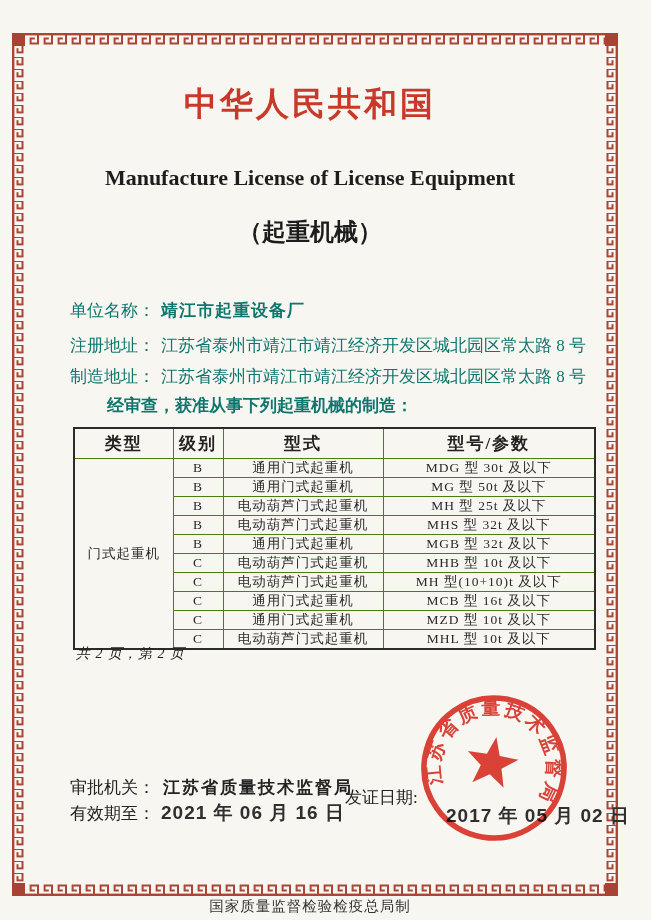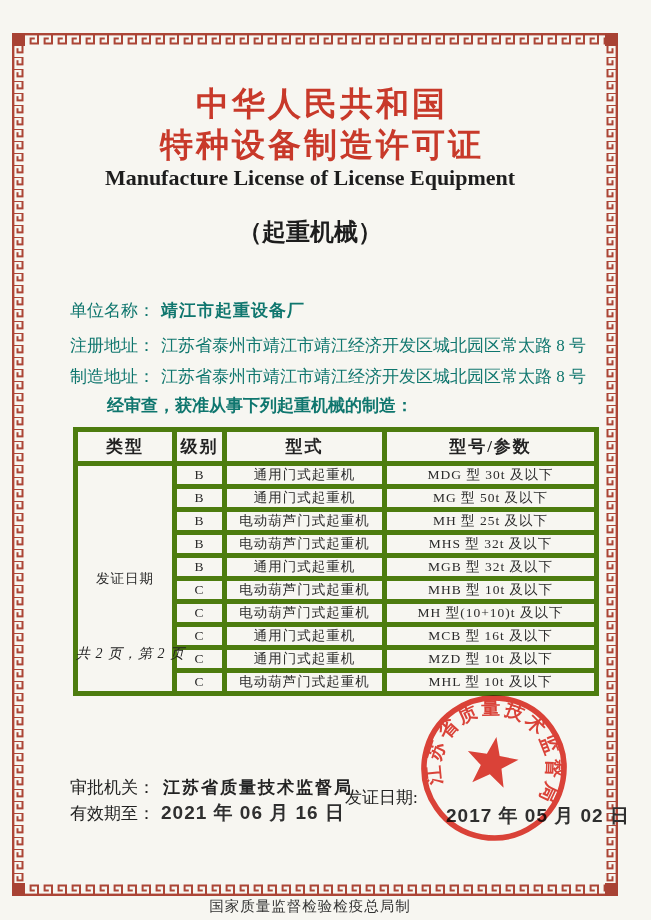--- a/index.html
+++ b/index.html
@@ -17,21 +17,21 @@
   .b-top{left:12px;top:33px;width:606px;height:12px;}
   .b-bottom{left:12px;top:884px;width:606px;height:12px;transform:scaleY(-1);}
   .b-left{left:12px;top:33px;width:12px;height:863px;}
   .b-right{left:606px;top:33px;width:12px;height:863px;transform:scaleX(-1);}
   .b-corner{position:absolute;width:13px;height:13px;background:#a84234;}
   .b-c-tl{left:12px;top:33px;}
   .b-c-tr{left:605px;top:33px;}
   .b-c-bl{left:12px;top:883px;}
   .b-c-br{left:605px;top:883px;}
   
-  .title-cn{position:absolute;left:12px;width:620px;text-align:center;
+  .title-cn{position:absolute;left:0;width:620px;text-align:center;
     color:#c8392a;font-weight:bold;font-size:33px;letter-spacing:3px;line-height:1;}
   .t-cn1{top:88px;}
   .t-cn2{top:129px;}
   .title-en{position:absolute;left:0;width:620px;text-align:center;
     color:#1d1d1d;font-weight:bold;font-size:22px;line-height:1;}
   .t-en1{top:167px;}
   .t-en2{top:195px;}
   .t-sub{position:absolute;left:0;top:220px;width:620px;text-align:center;
     font-family:"Liberation Sans","DejaVu Sans",sans-serif;
     font-weight:bold;font-size:24px;color:#1d1d1d;line-height:1;}
@@ -41,21 +41,21 @@
   .i-company{top:299px;}
   .i-reg{top:334px;}
   .i-mfg{top:365px;}
   .i-note{top:394px;left:107px;font-weight:bold;}
   .info-line .val{margin-left:6px;}
   .i-company .val{font-weight:bold;letter-spacing:1px;}
   
   table.lic{position:absolute;left:73px;top:427px;width:521px;
     border-collapse:collapse;table-layout:fixed;}
   table.lic th,table.lic td{
-    border:5px solid #4d7c0f;text-align:center;vertical-align:middle;
+    border:1px solid #4d7c0f;text-align:center;vertical-align:middle;
     padding:0;overflow:hidden;white-space:nowrap;}
   table.lic{border:2px solid #2b2b2b;}
   table.lic th{height:29px;font-size:17px;font-weight:bold;letter-spacing:2px;}
   table.lic td{height:18px;font-size:13.5px;color:#2a2a2a;letter-spacing:1px;}
   td.type-cell{font-size:15px;letter-spacing:2px;}
   .page-note{position:absolute;left:76px;top:645px;font-size:14px;letter-spacing:1px;font-style:italic;}
   
   .b-line{position:absolute;font-size:17px;white-space:nowrap;color:#232323;}
   .l-authority{left:70px;top:776px;}
   .l-authority .val{font-weight:bold;margin-left:8px;letter-spacing:2px;}
@@ -101,21 +101,20 @@
     </svg>
   <svg class="b-strip b-right">
       <rect width="12" height="863" fill="url(#mV)"></rect>
     </svg>
   <div class="b-corner b-c-tl"></div>
   <div class="b-corner b-c-tr"></div>
   <div class="b-corner b-c-bl"></div>
   <div class="b-corner b-c-br"></div>
 
   <div class="title-cn t-cn1">中华人民共和国</div>
-  <div class="title-cn t-cn2">特种设备制造许可证</div>
   <div class="title-en t-en1">Manufacture License of License Equipment</div>
   <div class="t-sub">（起重机械）</div>
 
   <div class="info-line i-company">
     <span class="lbl">单位名称：</span><span class="val">靖江市起重设备厂</span>
   </div>
   <div class="info-line i-reg">
     <span class="lbl">注册地址：</span><span class="val">江苏省泰州市靖江市靖江经济开发区城北园区常太路 8 号</span>
   </div>
   <div class="info-line i-mfg">
@@ -133,21 +132,21 @@
     <thead>
       <tr>
         <th>类型</th>
         <th>级别</th>
         <th>型式</th>
         <th>型号/参数</th>
       </tr>
     </thead>
     <tbody id="lic-body">
         <tr>
-          <td rowspan="10" class="type-cell">发证日期</td>
+          <td rowspan="10" class="type-cell">门式起重机</td>
           <td>B</td>
           <td>通用门式起重机</td>
           <td>MDG 型 30t 及以下</td>
         </tr>
         <tr>
           <td>B</td>
           <td>通用门式起重机</td>
           <td>MG 型 50t 及以下</td>
         </tr>
         <tr>

